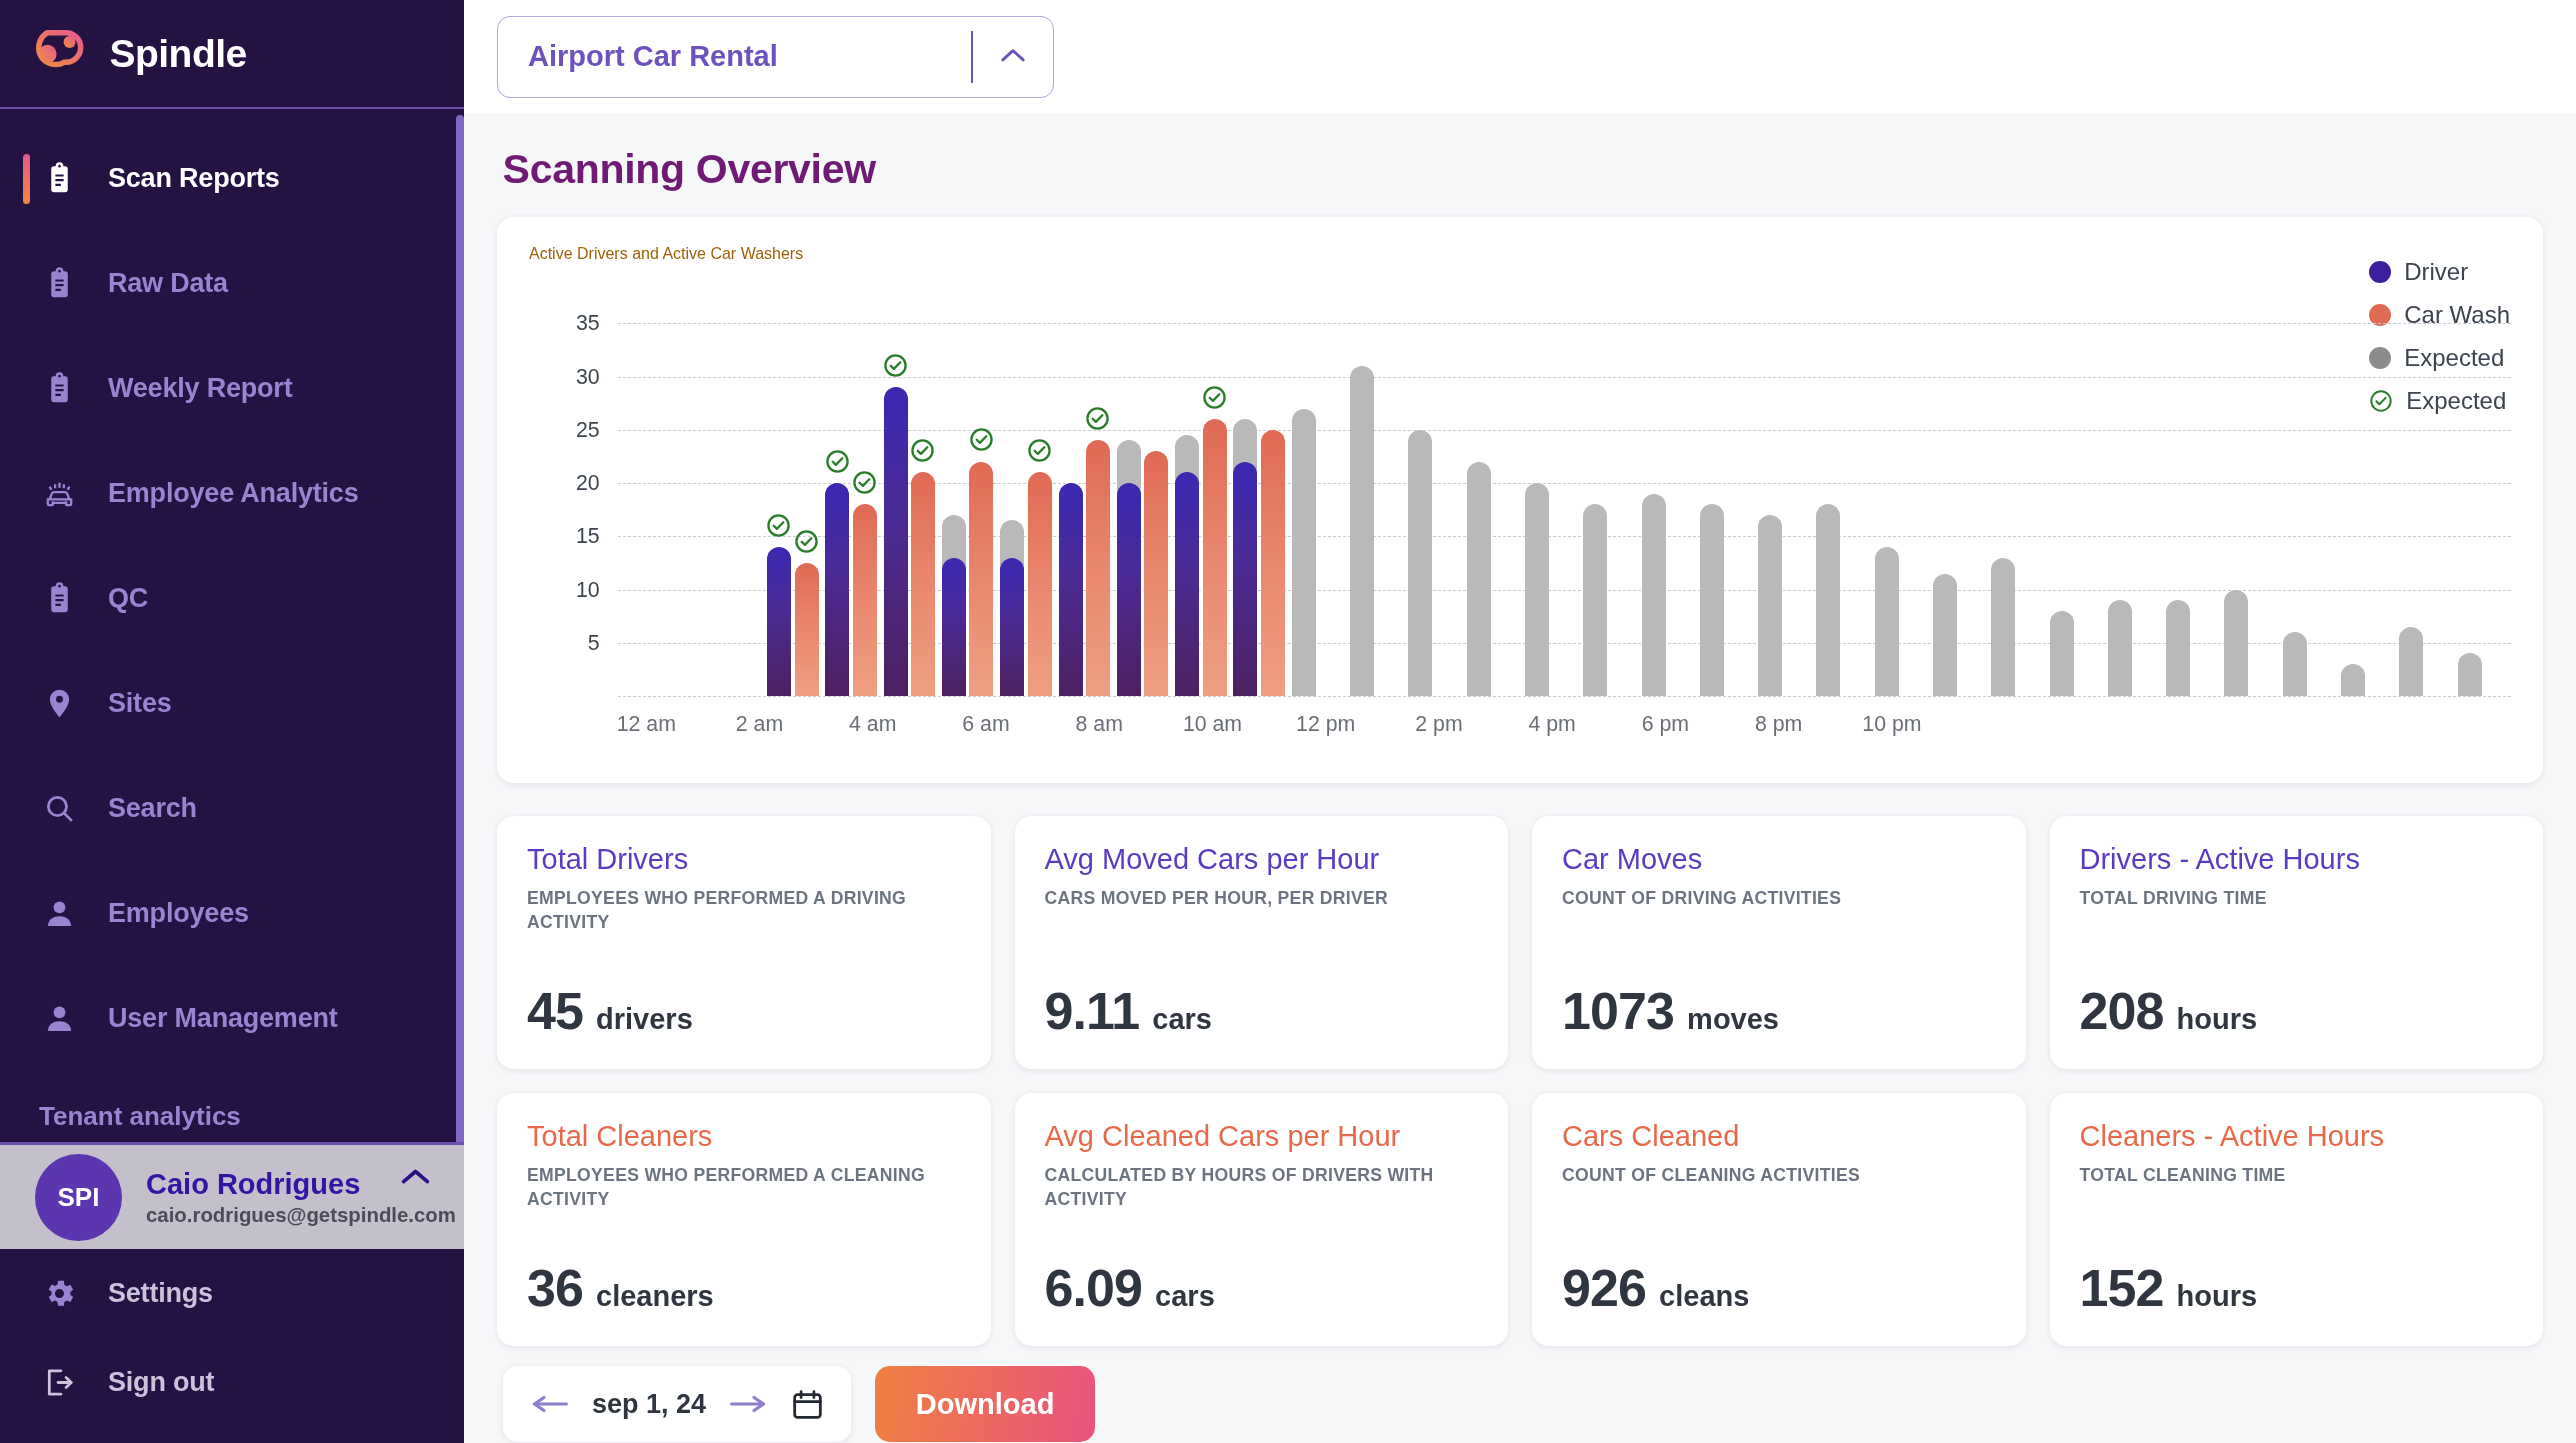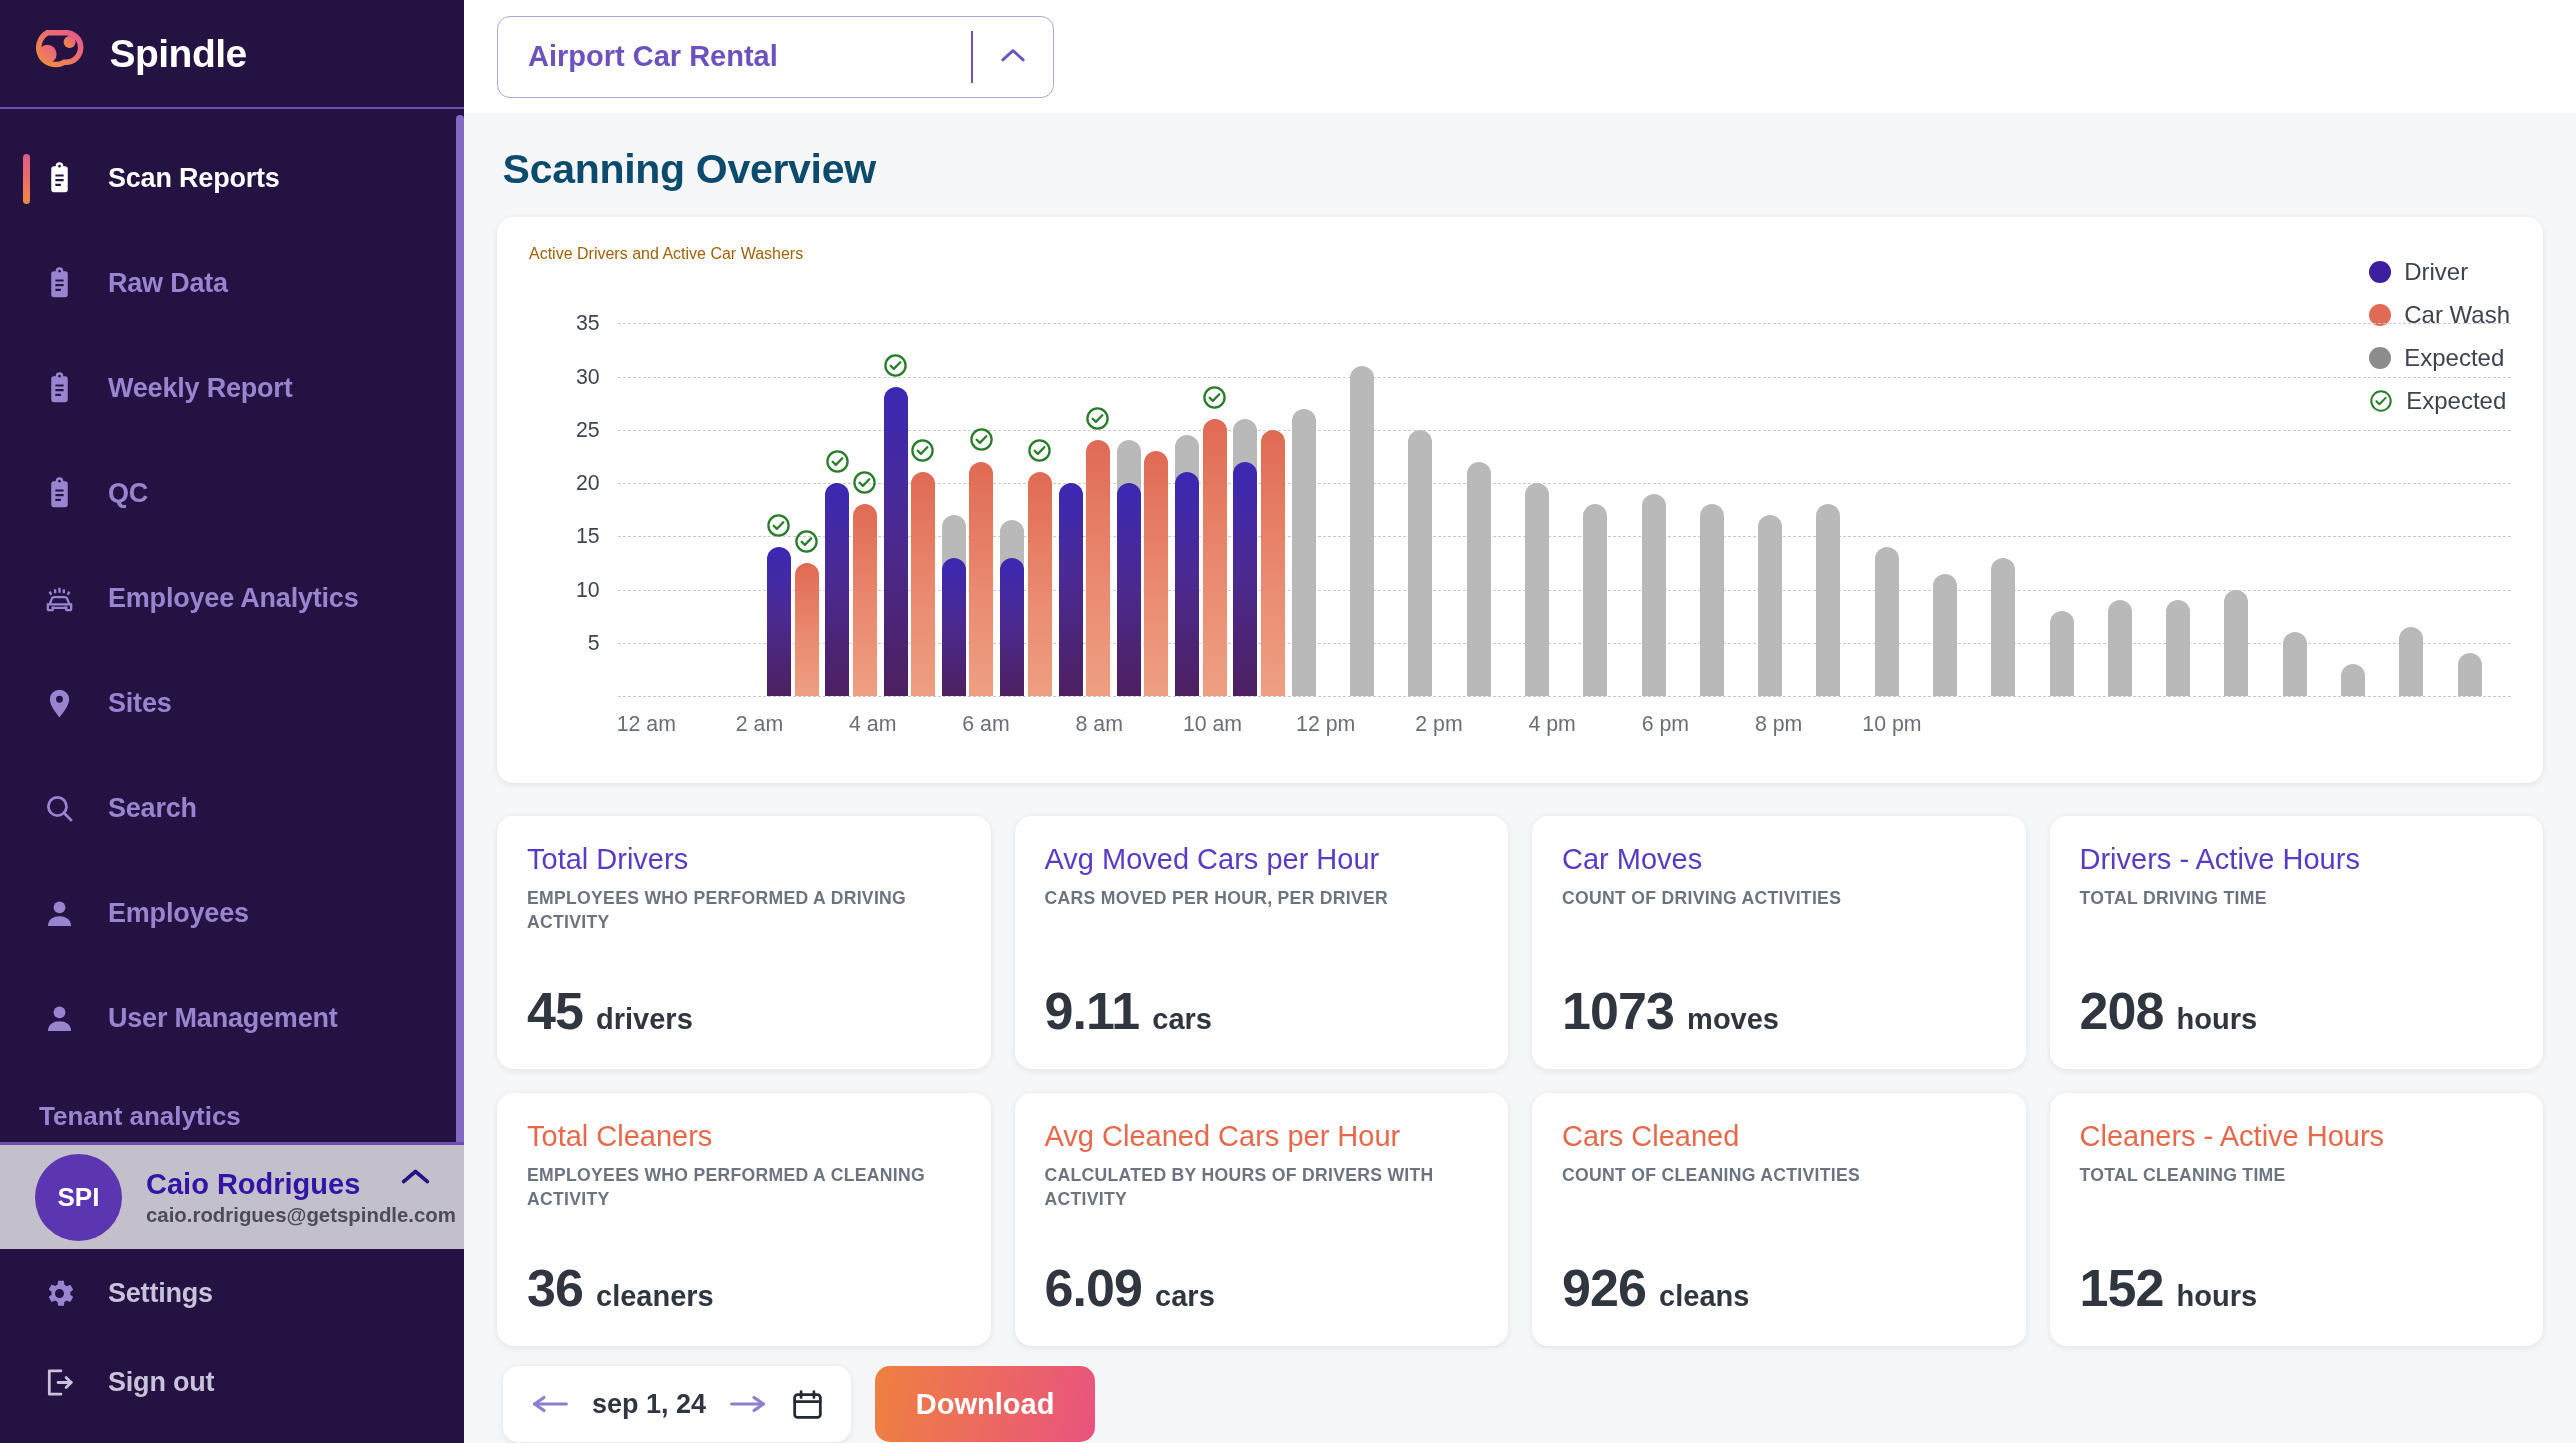--- a/index.html
+++ b/index.html
@@ -103,21 +103,21 @@
   }
   .site-select .val {
     flex: 1 1 auto; padding-left: 30px;
     font-size: 29px; font-weight: 700; color: #6d52bf;
   }
   .site-select .divider { width: 1.9px; height: 52px; background: #6d52bf; }
   .site-select .caret { width: 80px; display:flex; align-items:center; justify-content:center; }
 
   .content { padding: 0 33px; }
   .page-title {
-    font-size: 41px; font-weight: 700; color: #0c4a6e;
+    font-size: 41px; font-weight: 700; color: #701a75;
     padding: 33px 0 24px 5.6px; letter-spacing: -0.3px;
   }
 
   
   .chart-card {
     background: #fff; border-radius: 16.7px;
     box-shadow: 0 1.9px 6.5px rgba(40,35,60,0.09);
     height: 566px; position: relative;
     padding: 28px 32px 0 32px;
     overflow: hidden;
@@ -242,37 +242,37 @@
       <span class="ic">
         <svg viewBox="0 0 24 24" width="33" height="33" fill="#9985cf">
             <path d="M16 3h-1.2a2.8 2.8 0 0 0-5.6 0H8a2 2 0 0 0-2 2v15a2 2 0 0 0 2 2h8a2 2 0 0 0 2-2V5a2 2 0 0 0-2-2zm-4-1a1 1 0 1 1 0 2 1 1 0 0 1 0-2zM9 9h6v1.6H9V9zm0 3.4h6V14H9v-1.6zm0 3.4h4v1.6H9v-1.6z"></path>
           </svg>
       </span>
       <span class="lbl">Weekly Report</span>
     </div>
 
     <div class="nav-item">
       <span class="ic">
-        <svg viewBox="0 0 24 24" width="33" height="33" fill="#9985cf">
-            <path d="M16 3h-1.2a2.8 2.8 0 0 0-5.6 0H8a2 2 0 0 0-2 2v15a2 2 0 0 0 2 2h8a2 2 0 0 0 2-2V5a2 2 0 0 0-2-2zm-4-1a1 1 0 1 1 0 2 1 1 0 0 1 0-2zM9 9h6v1.6H9V9zm0 3.4h6V14H9v-1.6zm0 3.4h4v1.6H9v-1.6z"></path>
-          </svg>
-      </span>
-      <span class="lbl">QC</span>
-    </div>
-
-    <div class="nav-item">
-      <span class="ic">
         <svg viewBox="0 0 24 24" width="35" height="35" fill="none" stroke="#9985cf" stroke-width="1.6">
           <path d="M4 16h16v3a1 1 0 0 1-1 1h-1.5a1 1 0 0 1-1-1v-.6H7.5v.6a1 1 0 0 1-1 1H5a1 1 0 0 1-1-1v-3z"></path>
           <path d="M5.2 16l1.4-3.6A2 2 0 0 1 8.5 11h7a2 2 0 0 1 1.9 1.4L18.8 16"></path>
           <path d="M6.6 18.2h2M15.4 18.2h2"></path>
           <path d="M9 8.4V5.6M12 8V4.6M15 8.4V5.6M6.4 9.4L5.2 7.3M17.6 9.4l1.2-2.1"></path>
         </svg>
       </span>
       <span class="lbl">Employee Analytics</span>
+    </div>
+
+    <div class="nav-item">
+      <span class="ic">
+        <svg viewBox="0 0 24 24" width="33" height="33" fill="#9985cf">
+            <path d="M16 3h-1.2a2.8 2.8 0 0 0-5.6 0H8a2 2 0 0 0-2 2v15a2 2 0 0 0 2 2h8a2 2 0 0 0 2-2V5a2 2 0 0 0-2-2zm-4-1a1 1 0 1 1 0 2 1 1 0 0 1 0-2zM9 9h6v1.6H9V9zm0 3.4h6V14H9v-1.6zm0 3.4h4v1.6H9v-1.6z"></path>
+          </svg>
+      </span>
+      <span class="lbl">QC</span>
     </div>
 
     <div class="nav-item">
       <span class="ic">
         <svg viewBox="0 0 24 24" width="33" height="33" fill="#9985cf">
             <path d="M12 2a7 7 0 0 0-7 7c0 5 7 13 7 13s7-8 7-13a7 7 0 0 0-7-7zm0 9.4a2.5 2.5 0 1 1 0-5 2.5 2.5 0 0 1 0 5z"></path>
           </svg>
       </span>
       <span class="lbl">Sites</span>
     </div>

